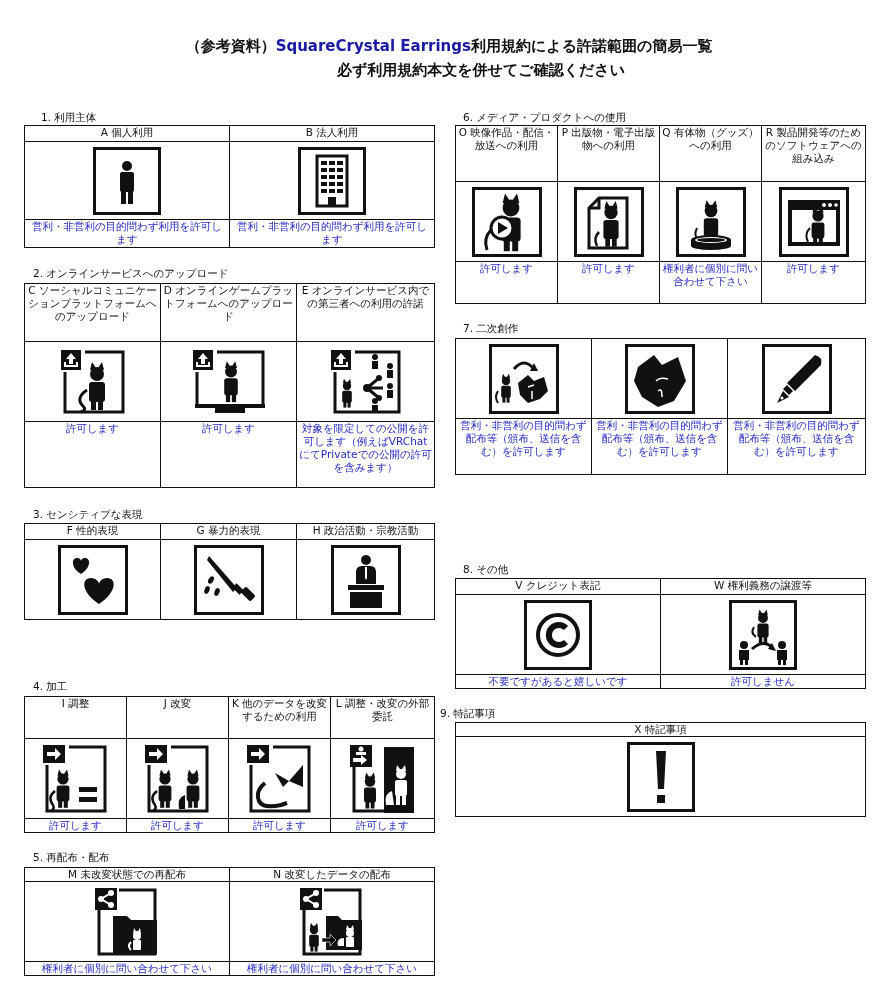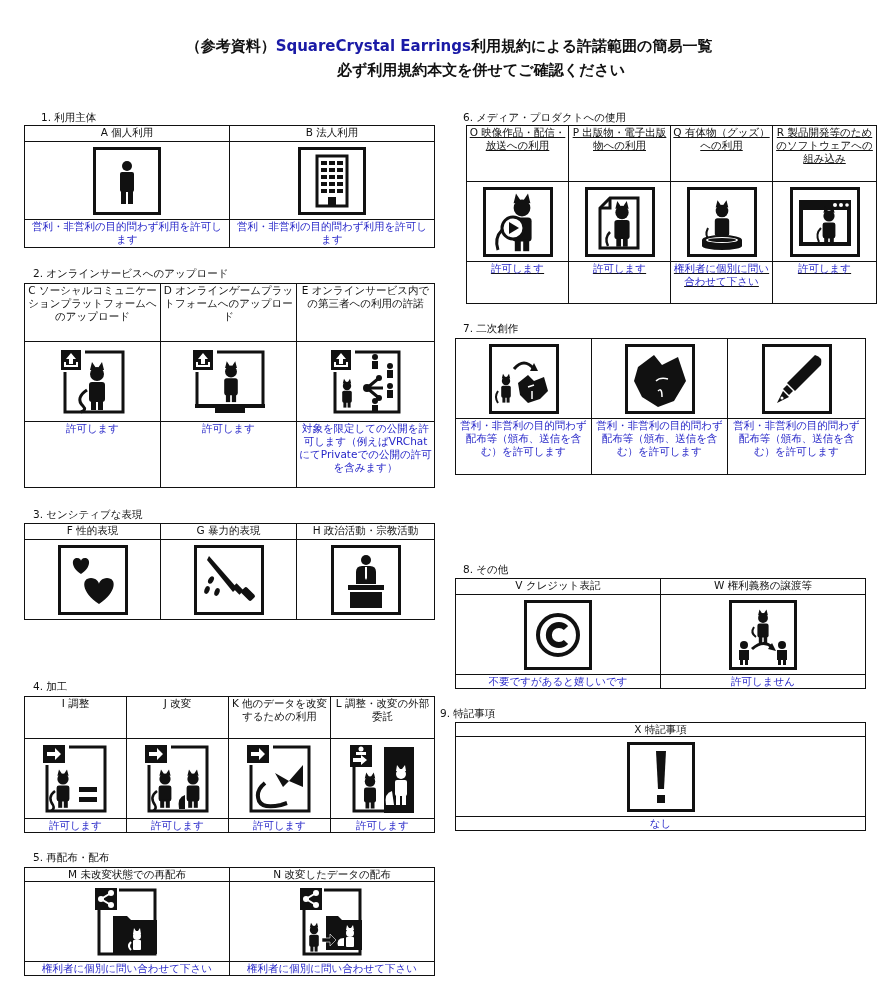--- a/index.html
+++ b/index.html
@@ -324,21 +324,21 @@
             </svg></div></td>
   </tr>
   <tr style="height:14px">
     <td class="val">権利者に個別に問い合わせて下さい</td>
     <td class="val">権利者に個別に問い合わせて下さい</td>
   </tr>
 </tbody>
   </table>
 
 <div class="section-label" style="left:463px;top:111px;">6. メディア・プロダクトへの使用</div>
-<table class="lic" style="left:466px;top:125px;width:410px;text-decoration:underline;">
+<table class="lic" style="left:455px;top:125px;width:410px;">
   <colgroup>
       <col style="width:102px">
       <col style="width:102px">
       <col style="width:102px">
       <col style="width:104px">
     </colgroup>
   <tbody>
       <tr style="height:56px">
     <td class="hdr">O 映像作品・配信・放送への利用</td>
     <td class="hdr">P 出版物・電子出版物への利用</td>
@@ -492,17 +492,14 @@
       <tr style="height:14px">
     <td class="hdr">X 特記事項</td>
   </tr>
   <tr style="height:80px">
     <td class="icon-cell"><div class="iconbox" style="width:68px;height:70px;">
       <svg viewBox="0 0 62 64">
               <path d="M26,6 L36,6 L34,44 L28,44 Z" fill="#111"></path>
               <rect x="27" y="50" width="8" height="8" fill="#111"></rect>
             </svg></div></td>
   </tr>
-  <tr style="height:14px">
-    <td class="val">なし</td>
-  </tr>
 </tbody>
   </table>
 
 </body></html>

